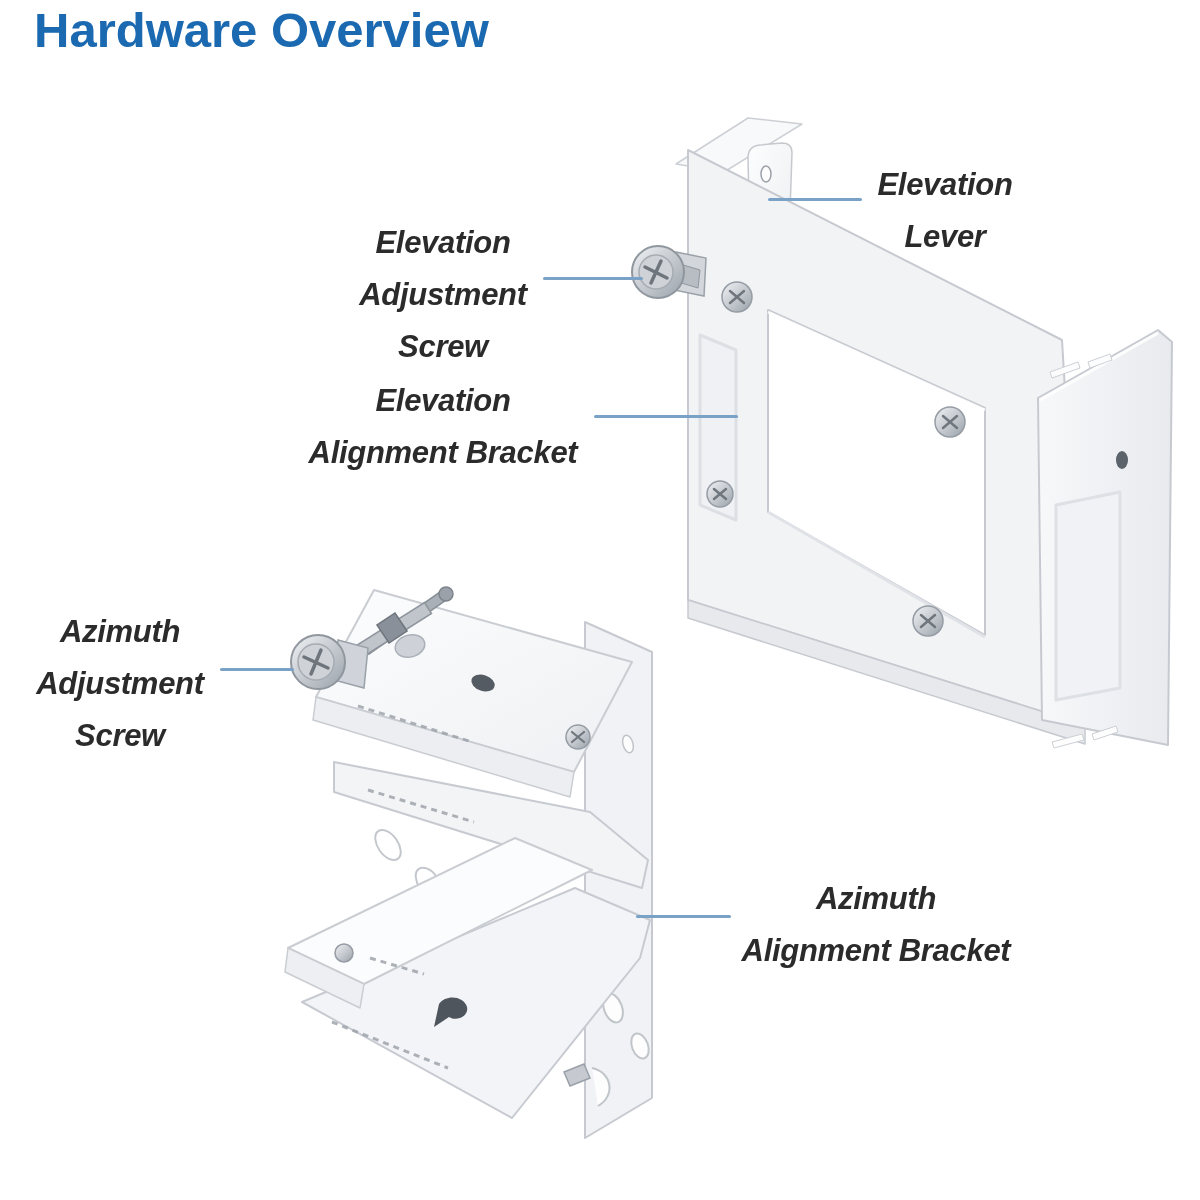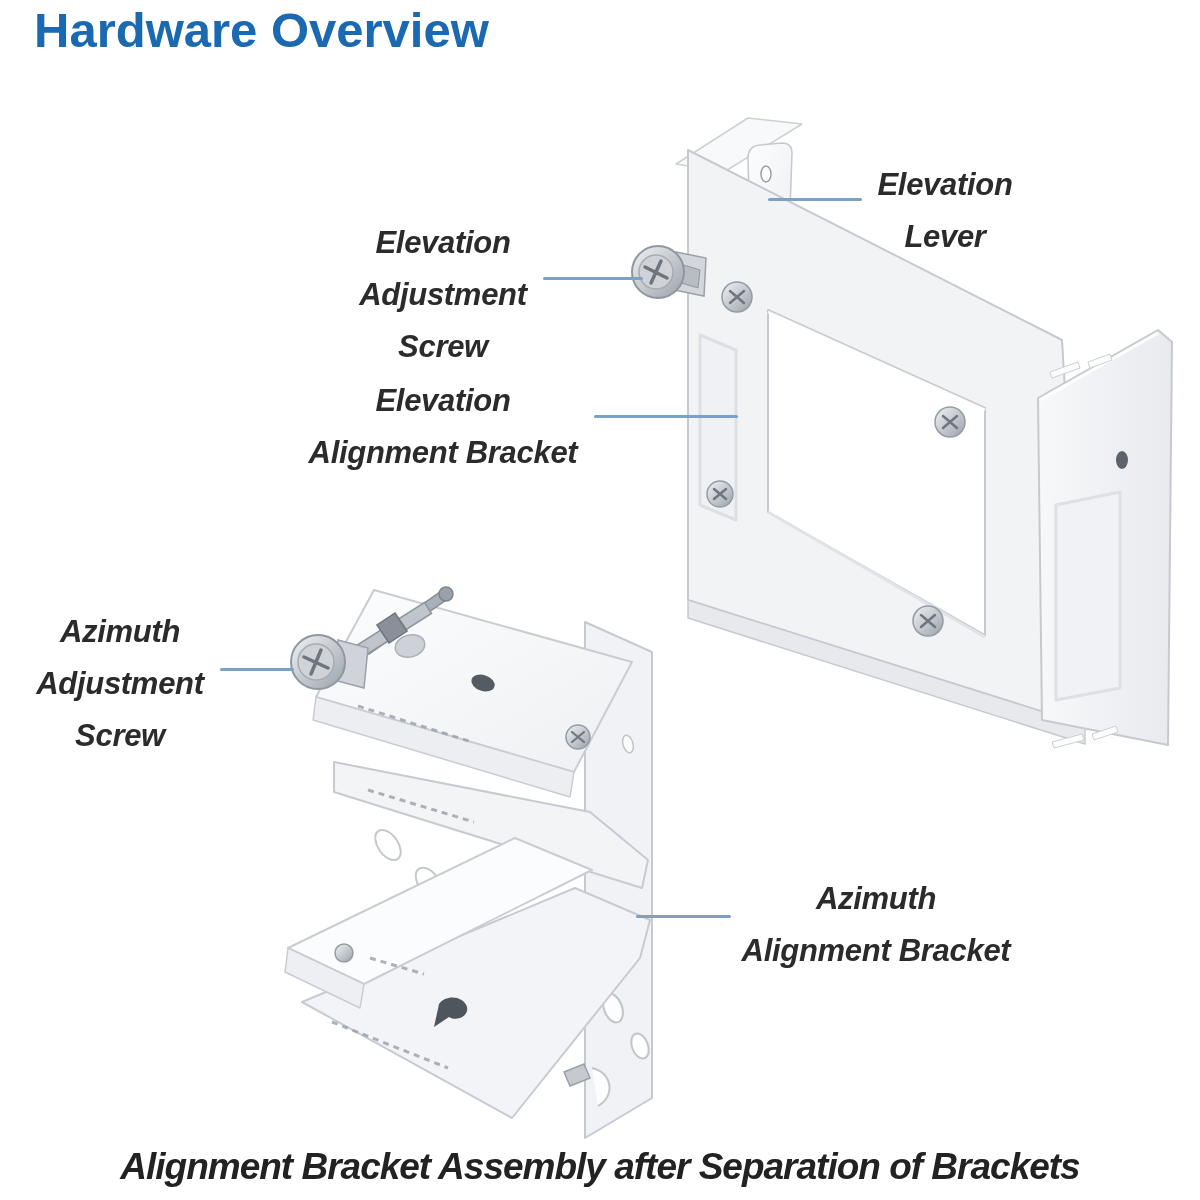--- a/index.html
+++ b/index.html
@@ -192,14 +192,13 @@
   <div class="part-label lbl-elev-lever">Elevation
 Lever</div>
   <div class="part-label lbl-elev-bracket">Elevation
 Alignment Bracket</div>
   <div class="part-label lbl-azim-screw">Azimuth
 Adjustment
 Screw</div>
   <div class="part-label lbl-azim-bracket">Azimuth
 Alignment Bracket</div>
 
-  <div class="caption">Alignment Bracket Assembly after Separation of Brackets</div>
 </div>
 
 </body></html>

